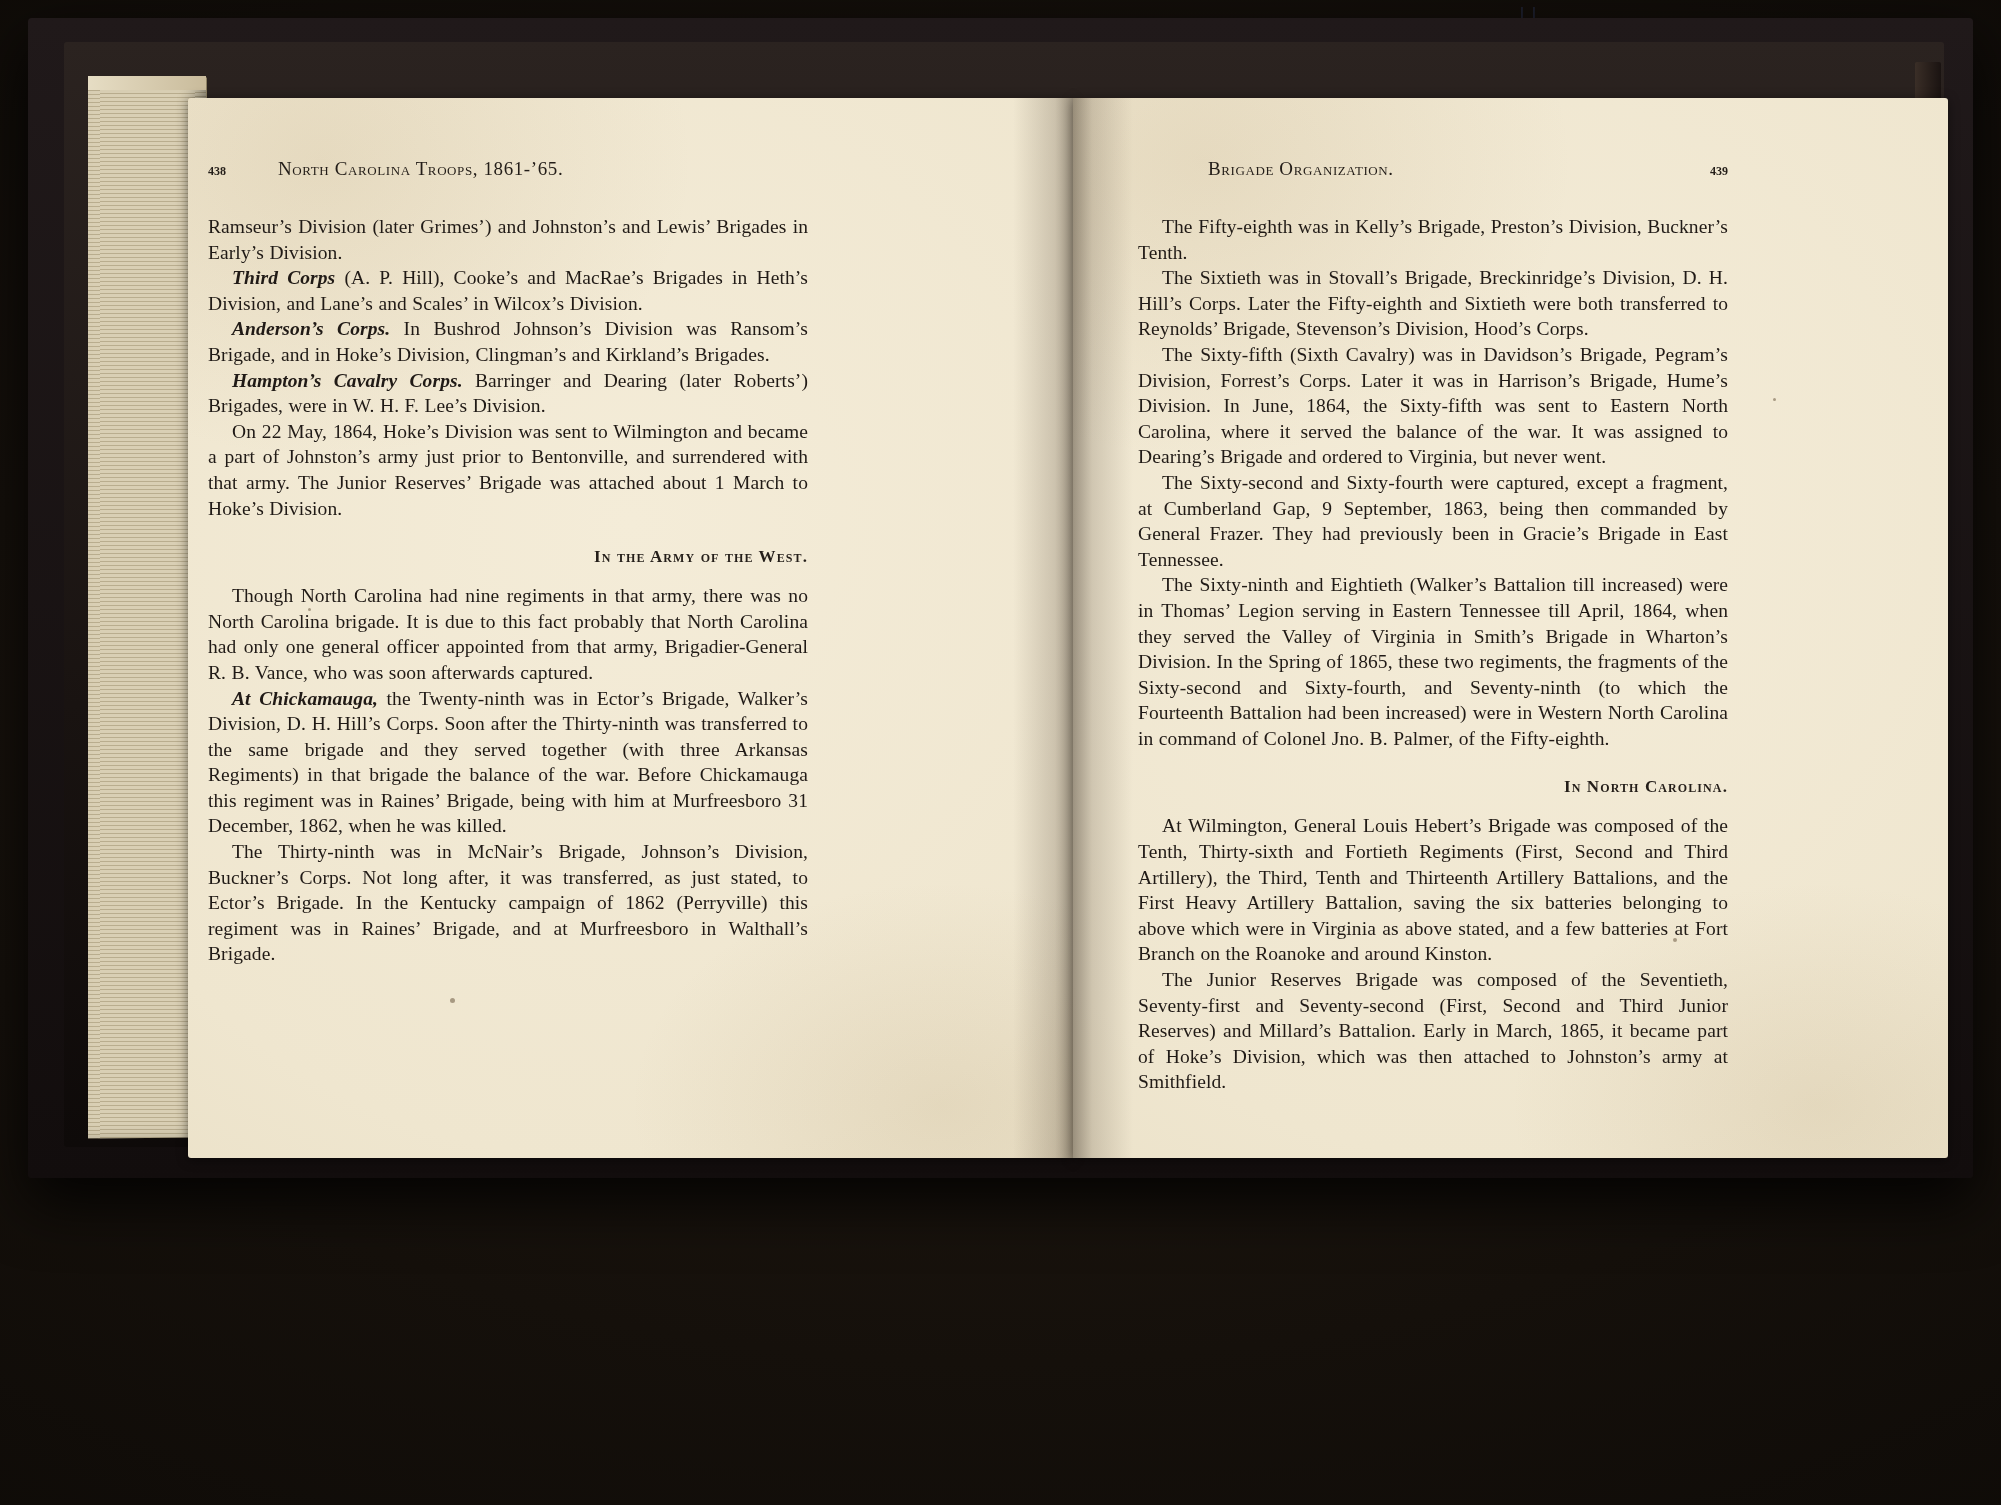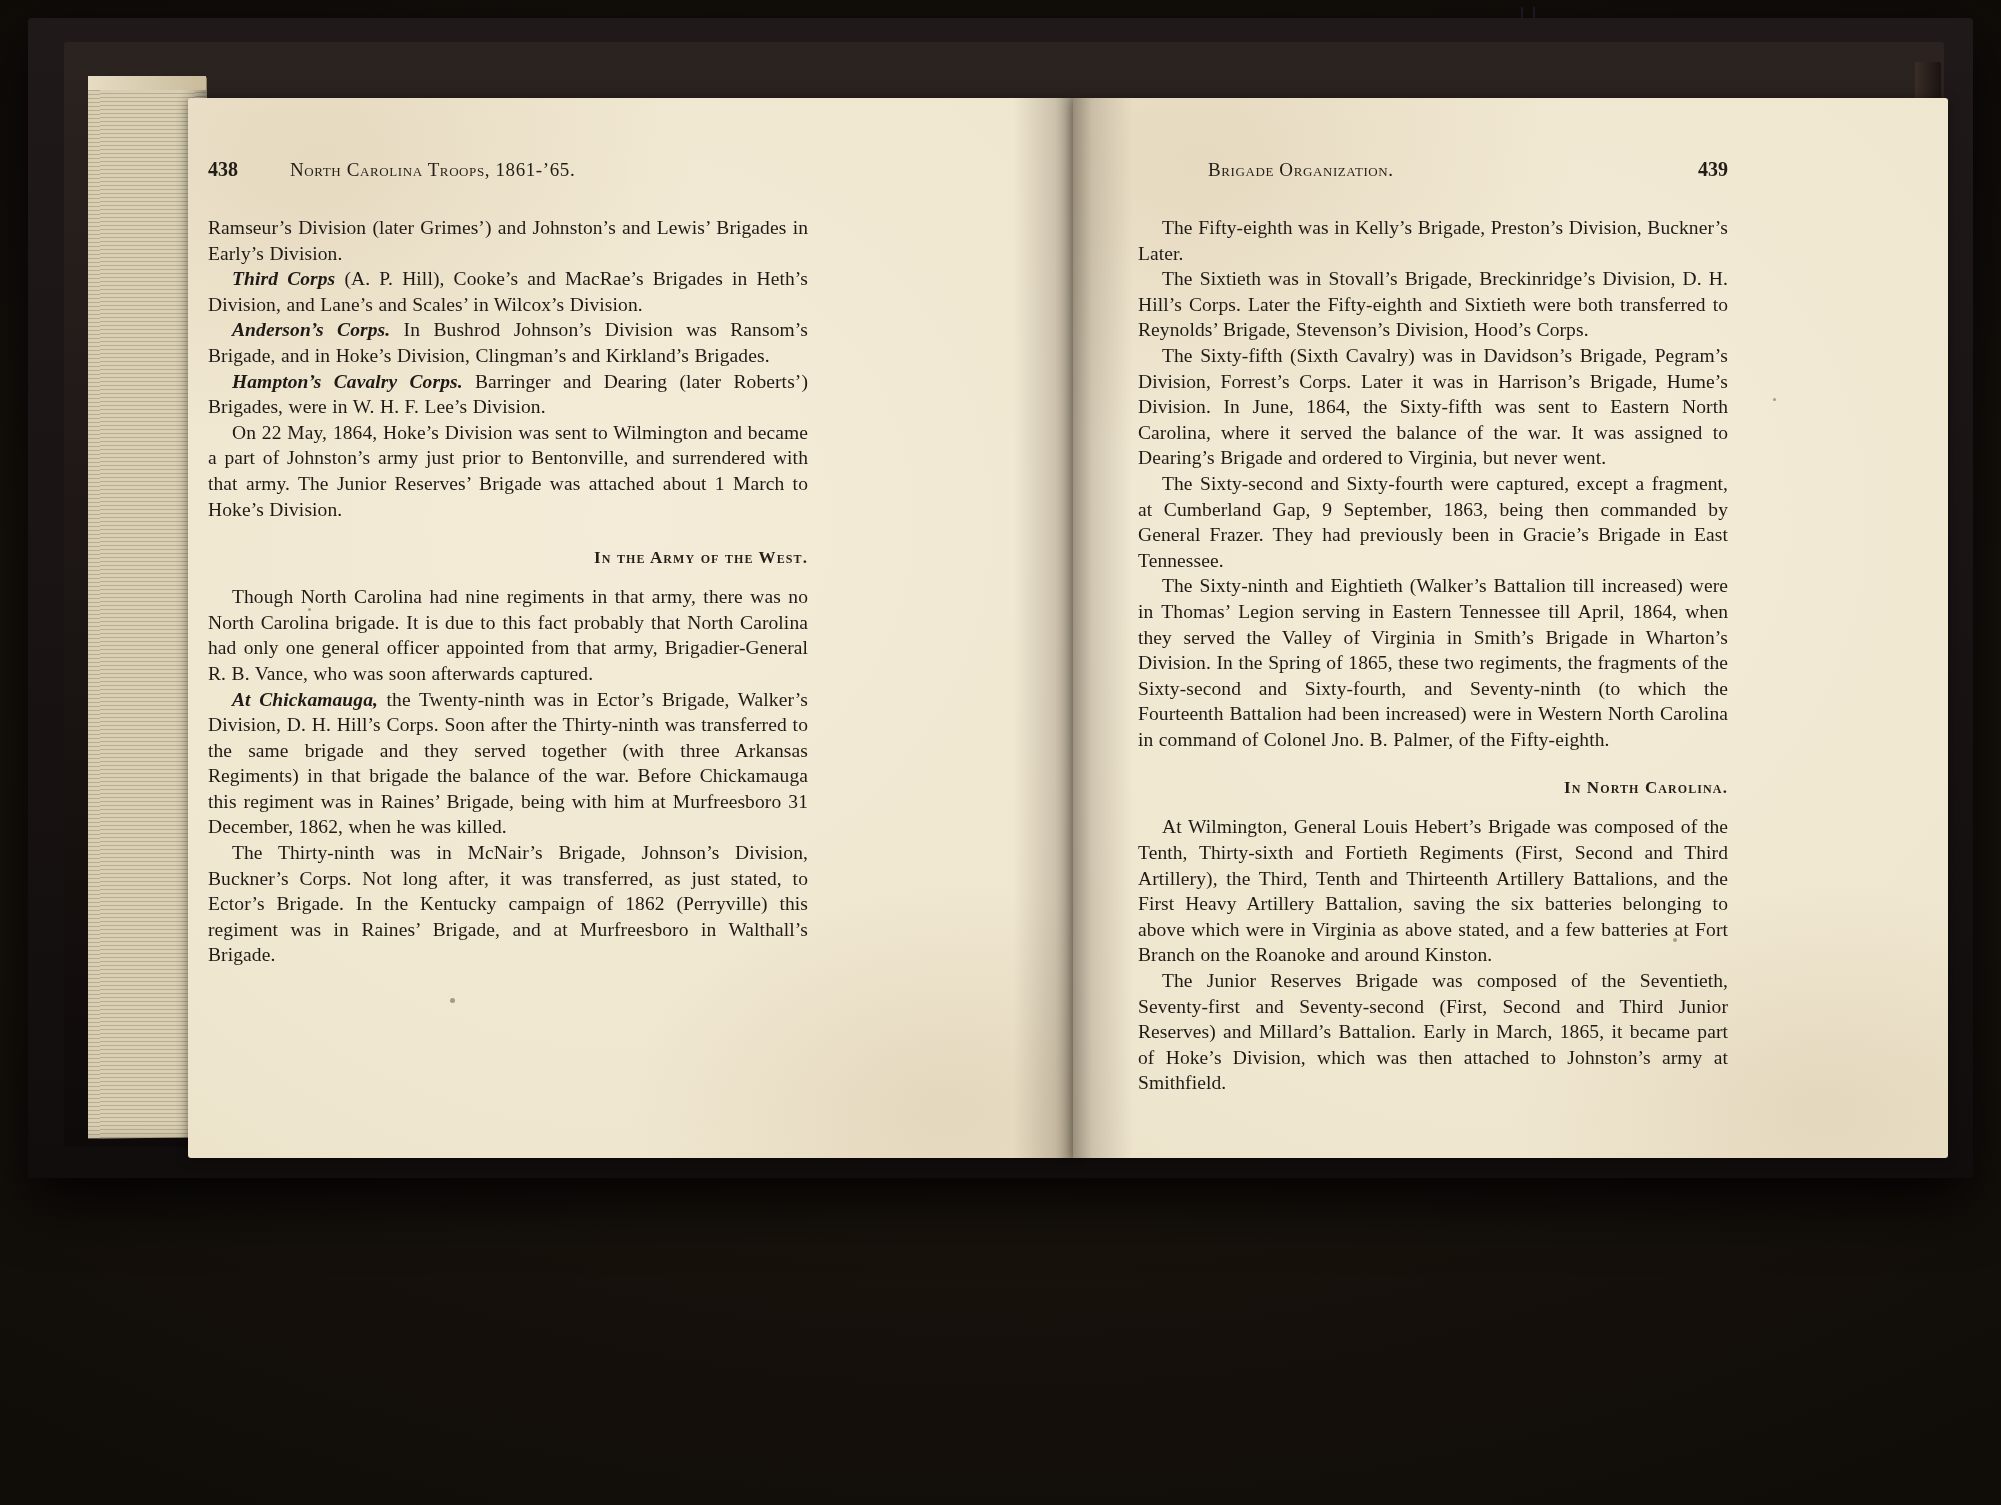--- a/index.html
+++ b/index.html
@@ -146,21 +146,21 @@
     display: flex;
     align-items: baseline;
     font-variant: small-caps;
     font-size: 19px;
     letter-spacing: .6px;
     margin-bottom: 34px;
     color: #231d18;
   }
   .running-head .folio {
     font-variant: normal;
-    font-size: 20px;
+    font-size: 12px;
     font-weight: 700;
     letter-spacing: 0;
   }
   #head-left .folio { margin-right: 52px; }
   #head-right { justify-content: flex-end; }
   #head-right .rh-title { margin-right: auto; margin-left: 70px; }
   #head-right .folio { }
 
   p.para {
     margin: 0;
@@ -246,21 +246,21 @@
       <p class="para">The Thirty-ninth was in McNair’s Brigade, Johnson’s Division, Buckner’s Corps. Not long after, it was transferred, as just stated, to Ector’s Brigade. In the Kentucky campaign of 1862 (Perryville) this regiment was in Raines’ Brigade, and at Murfreesboro in Walthall’s Brigade.</p>
     </div>
 
     <div class="text-col" id="col-right">
 
       <div class="running-head" id="head-right">
         <span class="rh-title">Brigade Organization.</span>
         <span class="folio">439</span>
       </div>
 
-      <p class="para">The Fifty-eighth was in Kelly’s Brigade, Preston’s Division, Buckner’s Later.</p>
+      <p class="para">The Fifty-eighth was in Kelly’s Brigade, Preston’s Division, Buckner’s Tenth.</p>
       <p class="para">The Sixtieth was in Stovall’s Brigade, Breckinridge’s Division, D. H. Hill’s Corps. Later the Fifty-eighth and Sixtieth were both transferred to Reynolds’ Brigade, Stevenson’s Division, Hood’s Corps.</p>
       <p class="para">The Sixty-fifth (Sixth Cavalry) was in Davidson’s Brigade, Pegram’s Division, Forrest’s Corps. Later it was in Harrison’s Brigade, Hume’s Division. In June, 1864, the Sixty-fifth was sent to Eastern North Carolina, where it served the balance of the war. It was assigned to Dearing’s Brigade and ordered to Virginia, but never went.</p>
       <p class="para">The Sixty-second and Sixty-fourth were captured, except a fragment, at Cumberland Gap, 9 September, 1863, being then commanded by General Frazer. They had previously been in Gracie’s Brigade in East Tennessee.</p>
       <p class="para">The Sixty-ninth and Eightieth (Walker’s Battalion till increased) were in Thomas’ Legion serving in Eastern Tennessee till April, 1864, when they served the Valley of Virginia in Smith’s Brigade in Wharton’s Division. In the Spring of 1865, these two regiments, the fragments of the Sixty-second and Sixty-fourth, and Seventy-ninth (to which the Fourteenth Battalion had been increased) were in Western North Carolina in command of Colonel Jno. B. Palmer, of the Fifty-eighth.</p>
 
       <h2 class="section-head">In North Carolina.</h2>
 
       <p class="para">At Wilmington, General Louis Hebert’s Brigade was composed of the Tenth, Thirty-sixth and Fortieth Regiments (First, Second and Third Artillery), the Third, Tenth and Thirteenth Artillery Battalions, and the First Heavy Artillery Battalion, saving the six batteries belonging to above which were in Virginia as above stated, and a few batteries at Fort Branch on the Roanoke and around Kinston.</p>
       <p class="para">The Junior Reserves Brigade was composed of the Seventieth, Seventy-first and Seventy-second (First, Second and Third Junior Reserves) and Millard’s Battalion. Early in March, 1865, it became part of Hoke’s Division, which was then attached to Johnston’s army at Smithfield.</p>
     </div>

